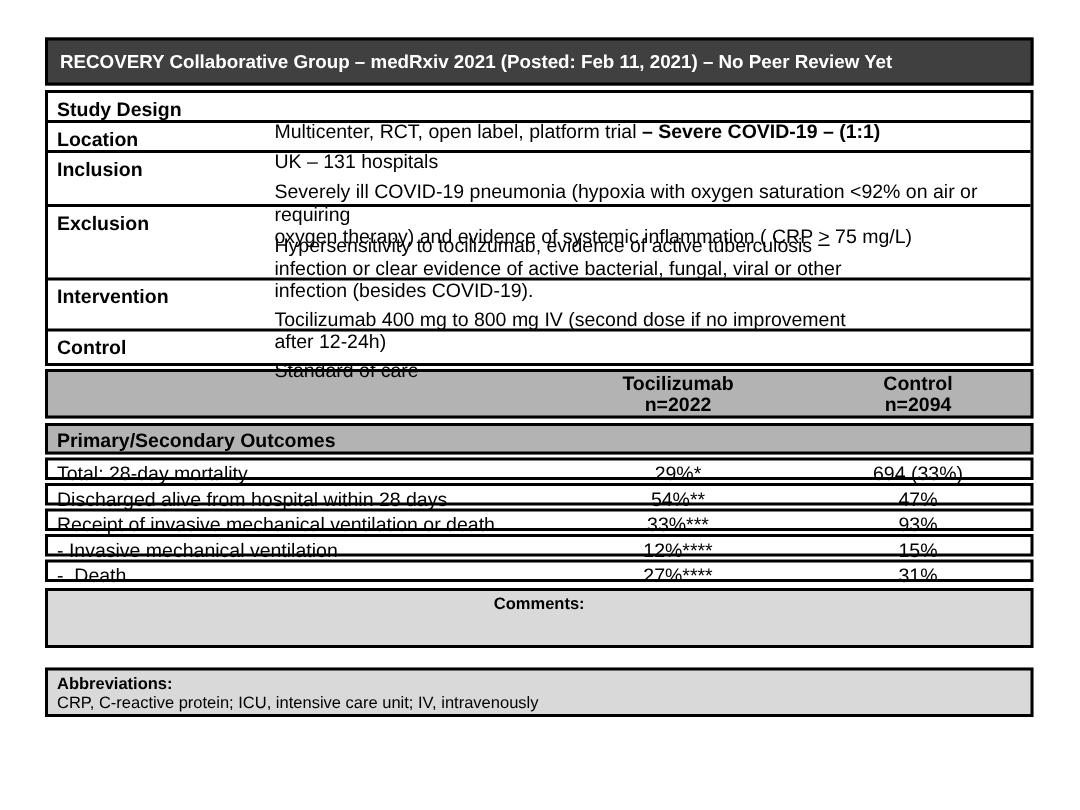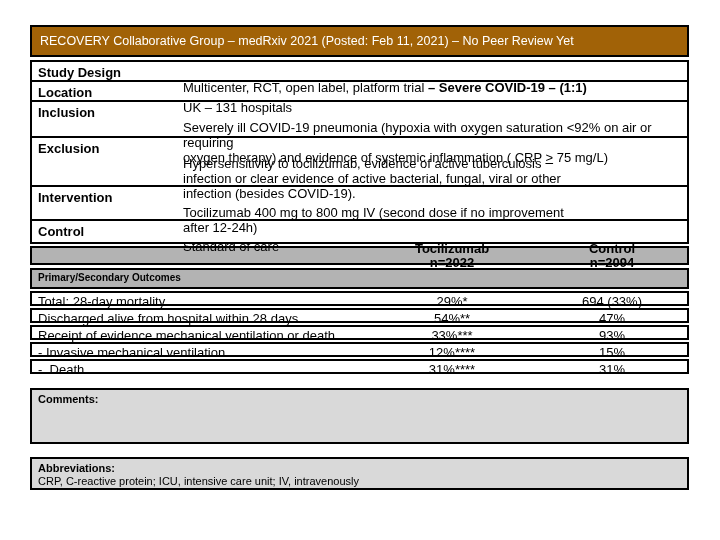--- a/index.html
+++ b/index.html
@@ -6,58 +6,58 @@
   html, body { width: 720px; height: 540px; }
   body {
     background: #ffffff;
     font-family: "Liberation Sans", "DejaVu Sans", sans-serif;
     color: #000000;
     position: relative;
   }
   .sheet { position: absolute; left: 30px; top: 25px; width: 659px; }
 
   .titlebar {
-    height: 32px; background: #a16207; color: #ffffff;
+    height: 32px; background: #404040; color: #ffffff;
     border: 2px solid #000000; display: flex; align-items: center;
-    padding-left: 8px; font-size: 12.5px; font-weight: normal;
+    padding-left: 8px; font-size: 12.5px; font-weight: bold;
   }
 
   .toptable { border: 2px solid #000000; margin-top: 3px; background: #ffffff; }
   .trow { display: flex; border-bottom: 2px solid #000000; }
   .trow:last-child { border-bottom: none; }
   .tlabel { width: 151px; padding: 3px 0 0 6px; font-weight: bold; font-size: 13px; line-height: 15px; }
   .tcontent { flex: 1; padding: 18px 4px 0 0; font-size: 13px; line-height: 15px; white-space: pre-line; }
   .h-sd { height: 20px; } .h-loc { height: 20px; } .h-inc { height: 36px; }
   .h-exc { height: 49px; } .h-int { height: 34px; } .h-ctl { height: 21px; }
 
   .colheader {
-    margin-top: 2px; height: 19px; background: #b3b3b3; border: 2px solid #000000;
+    margin-top: 2px; height: 33px; background: #b3b3b3; border: 2px solid #000000;
     display: flex; align-items: center; font-weight: bold; font-size: 13px; line-height: 14px;
   }
   .colspacer { flex: 1; }
   .colcell { width: 170px; text-align: center; }
   .colcell.ctrl { width: 150px; }
 
   .outheader {
     margin-top: 3px; height: 21px; background: #b3b3b3; border: 2px solid #000000;
-    font-weight: bold; font-size: 10px; padding: 2px 0 0 6px;
+    font-weight: bold; font-size: 13px; padding: 2px 0 0 6px;
   }
   .outrow {
     margin-top: 2px; height: 15px; border: 2px solid #000000; background: #ffffff;
     display: flex; font-size: 13px;
   }
   .outlabel { flex: 1; padding: 1px 0 0 6px; white-space: pre-wrap; }
   .outval { width: 170px; text-align: center; padding-top: 1px; }
   .outval.ctrl { width: 150px; }
 
   .graybox {
     background: #d9d9d9; border: 2px solid #000000;
     font-size: 11px; line-height: 13px; padding: 3px 6px 0 6px;
   }
-  .comments { margin-top: 14px; height: 56px; }
+  .comments { margin-top: 4px; height: 40px; text-align: center; }
   .abbrev { margin-top: 13px; height: 33px; }
   .bold { font-weight: bold; }
   .pline { padding-left: 4px; }
 </style>
 </head>
 <body>
 
 <div class="sheet">
 
   <div class="titlebar">
@@ -113,32 +113,32 @@
     <div class="outlabel">Total: 28-day mortality</div>
     <div class="outval">29%*</div>
     <div class="outval ctrl">694 (33%)</div>
   </div>
   <div class="outrow">
     <div class="outlabel">Discharged alive from hospital within 28 days</div>
     <div class="outval">54%**</div>
     <div class="outval ctrl">47%</div>
   </div>
   <div class="outrow">
-    <div class="outlabel">Receipt of evidence mechanical ventilation or death</div>
+    <div class="outlabel">Receipt of invasive mechanical ventilation or death</div>
     <div class="outval">33%***</div>
     <div class="outval ctrl">93%</div>
   </div>
   <div class="outrow">
     <div class="outlabel">- Invasive mechanical ventilation</div>
     <div class="outval">12%****</div>
     <div class="outval ctrl">15%</div>
   </div>
   <div class="outrow">
     <div class="outlabel">-  Death</div>
-    <div class="outval">31%****</div>
+    <div class="outval">27%****</div>
     <div class="outval ctrl">31%</div>
   </div>
 
   <div class="graybox comments">
     <div class="bold">Comments:</div>
   </div>
 
   <div class="graybox abbrev">
     <div class="bold">Abbreviations:</div>
     <div>CRP, C-reactive protein; ICU, intensive care unit; IV, intravenously</div>

